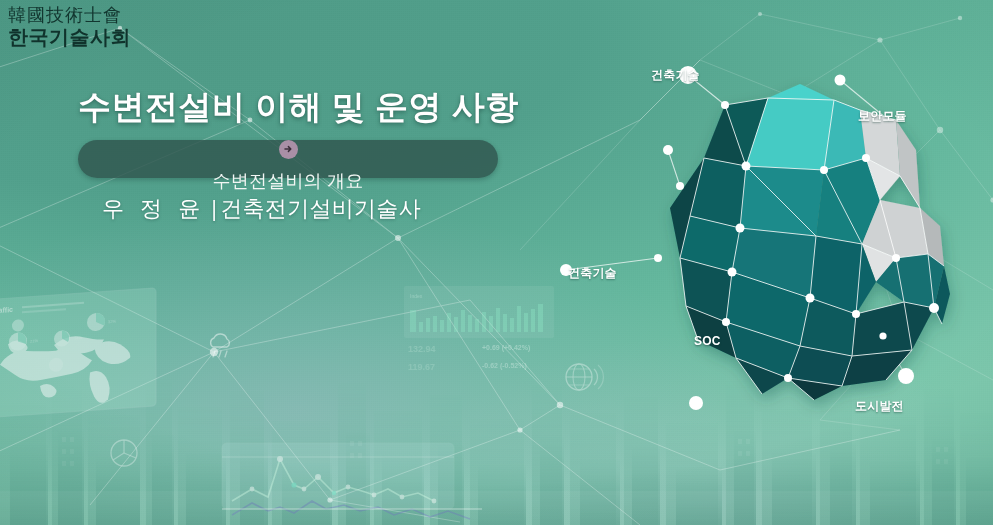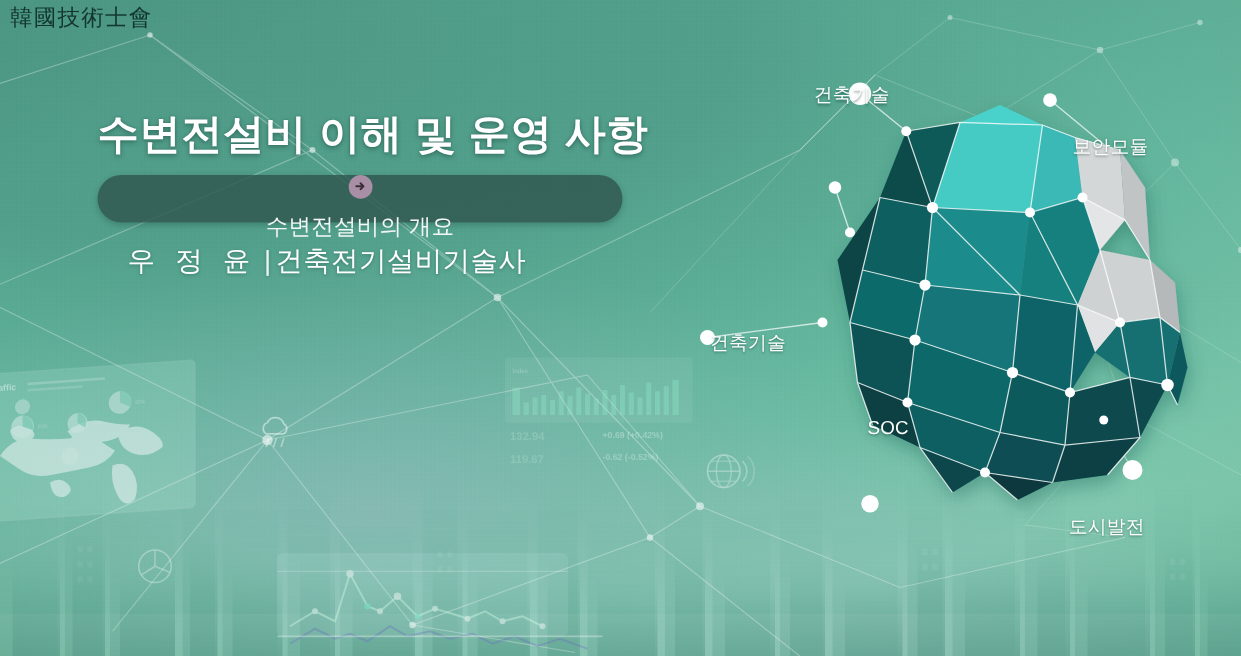--- a/index.html
+++ b/index.html
@@ -132,22 +132,22 @@
     left: 628px; top: 58px;
     width: 365px; height: 350px;
     z-index: 8;
   }
   .globe svg { width: 100%; height: 100%; display: block; overflow: visible; }
 
   
   .node-label {
     position: absolute;
     z-index: 11;
-    font-size: 15px;
-    font-weight: 400;
+    font-size: 12px;
+    font-weight: 700;
     color: #ffffff;
     white-space: nowrap;
     letter-spacing: .2px;
     text-shadow: 0 1px 2px rgba(16,58,50,.55);
   }
 
   
   .panel { position: absolute; z-index: 5; }
   .panel svg { display: block; overflow: visible; }
 
@@ -530,25 +530,26 @@
         <circle cx="278" cy="318" r="8"></circle>
         <circle cx="68" cy="345" r="7"></circle>
       </g>
     </svg>
   </div>
 
   <div class="node-label" style="left:651px; top:67px;">건축기술</div>
   <div class="node-label" style="left:858px; top:76px;margin-top:32px;">보안모듈</div>
   <div class="node-label" style="left:568px; top:265px;">건축기술</div>
   <div class="node-label" style="left:694px; top:334px;">SOC</div>
-  <div class="node-label" style="left:855px; top:398px;margin-top:14px;">도시발전</div>
+  <div class="node-label" style="left:855px; top:398px;">도시발전</div>
 
   <div class="logo-wrap">
     <div class="logo-text">
       <span class="logo-han">韓國技術士會</span>
+      <span class="logo-kor">한국기술사회</span>
     </div>
   </div>
 
   <div class="headline">
     <h1 class="slide-title">수변전설비 이해 및 운영 사항</h1>
 
     <div class="topic-pill">
       <span class="pill-icon">
         <svg viewBox="0 0 12 12">
           <path d="M3 6 H8.4 M6.4 3.6 L8.8 6 L6.4 8.4" fill="none" stroke="#3c2f3b" stroke-width="1.5" stroke-linecap="round" stroke-linejoin="round"></path>

